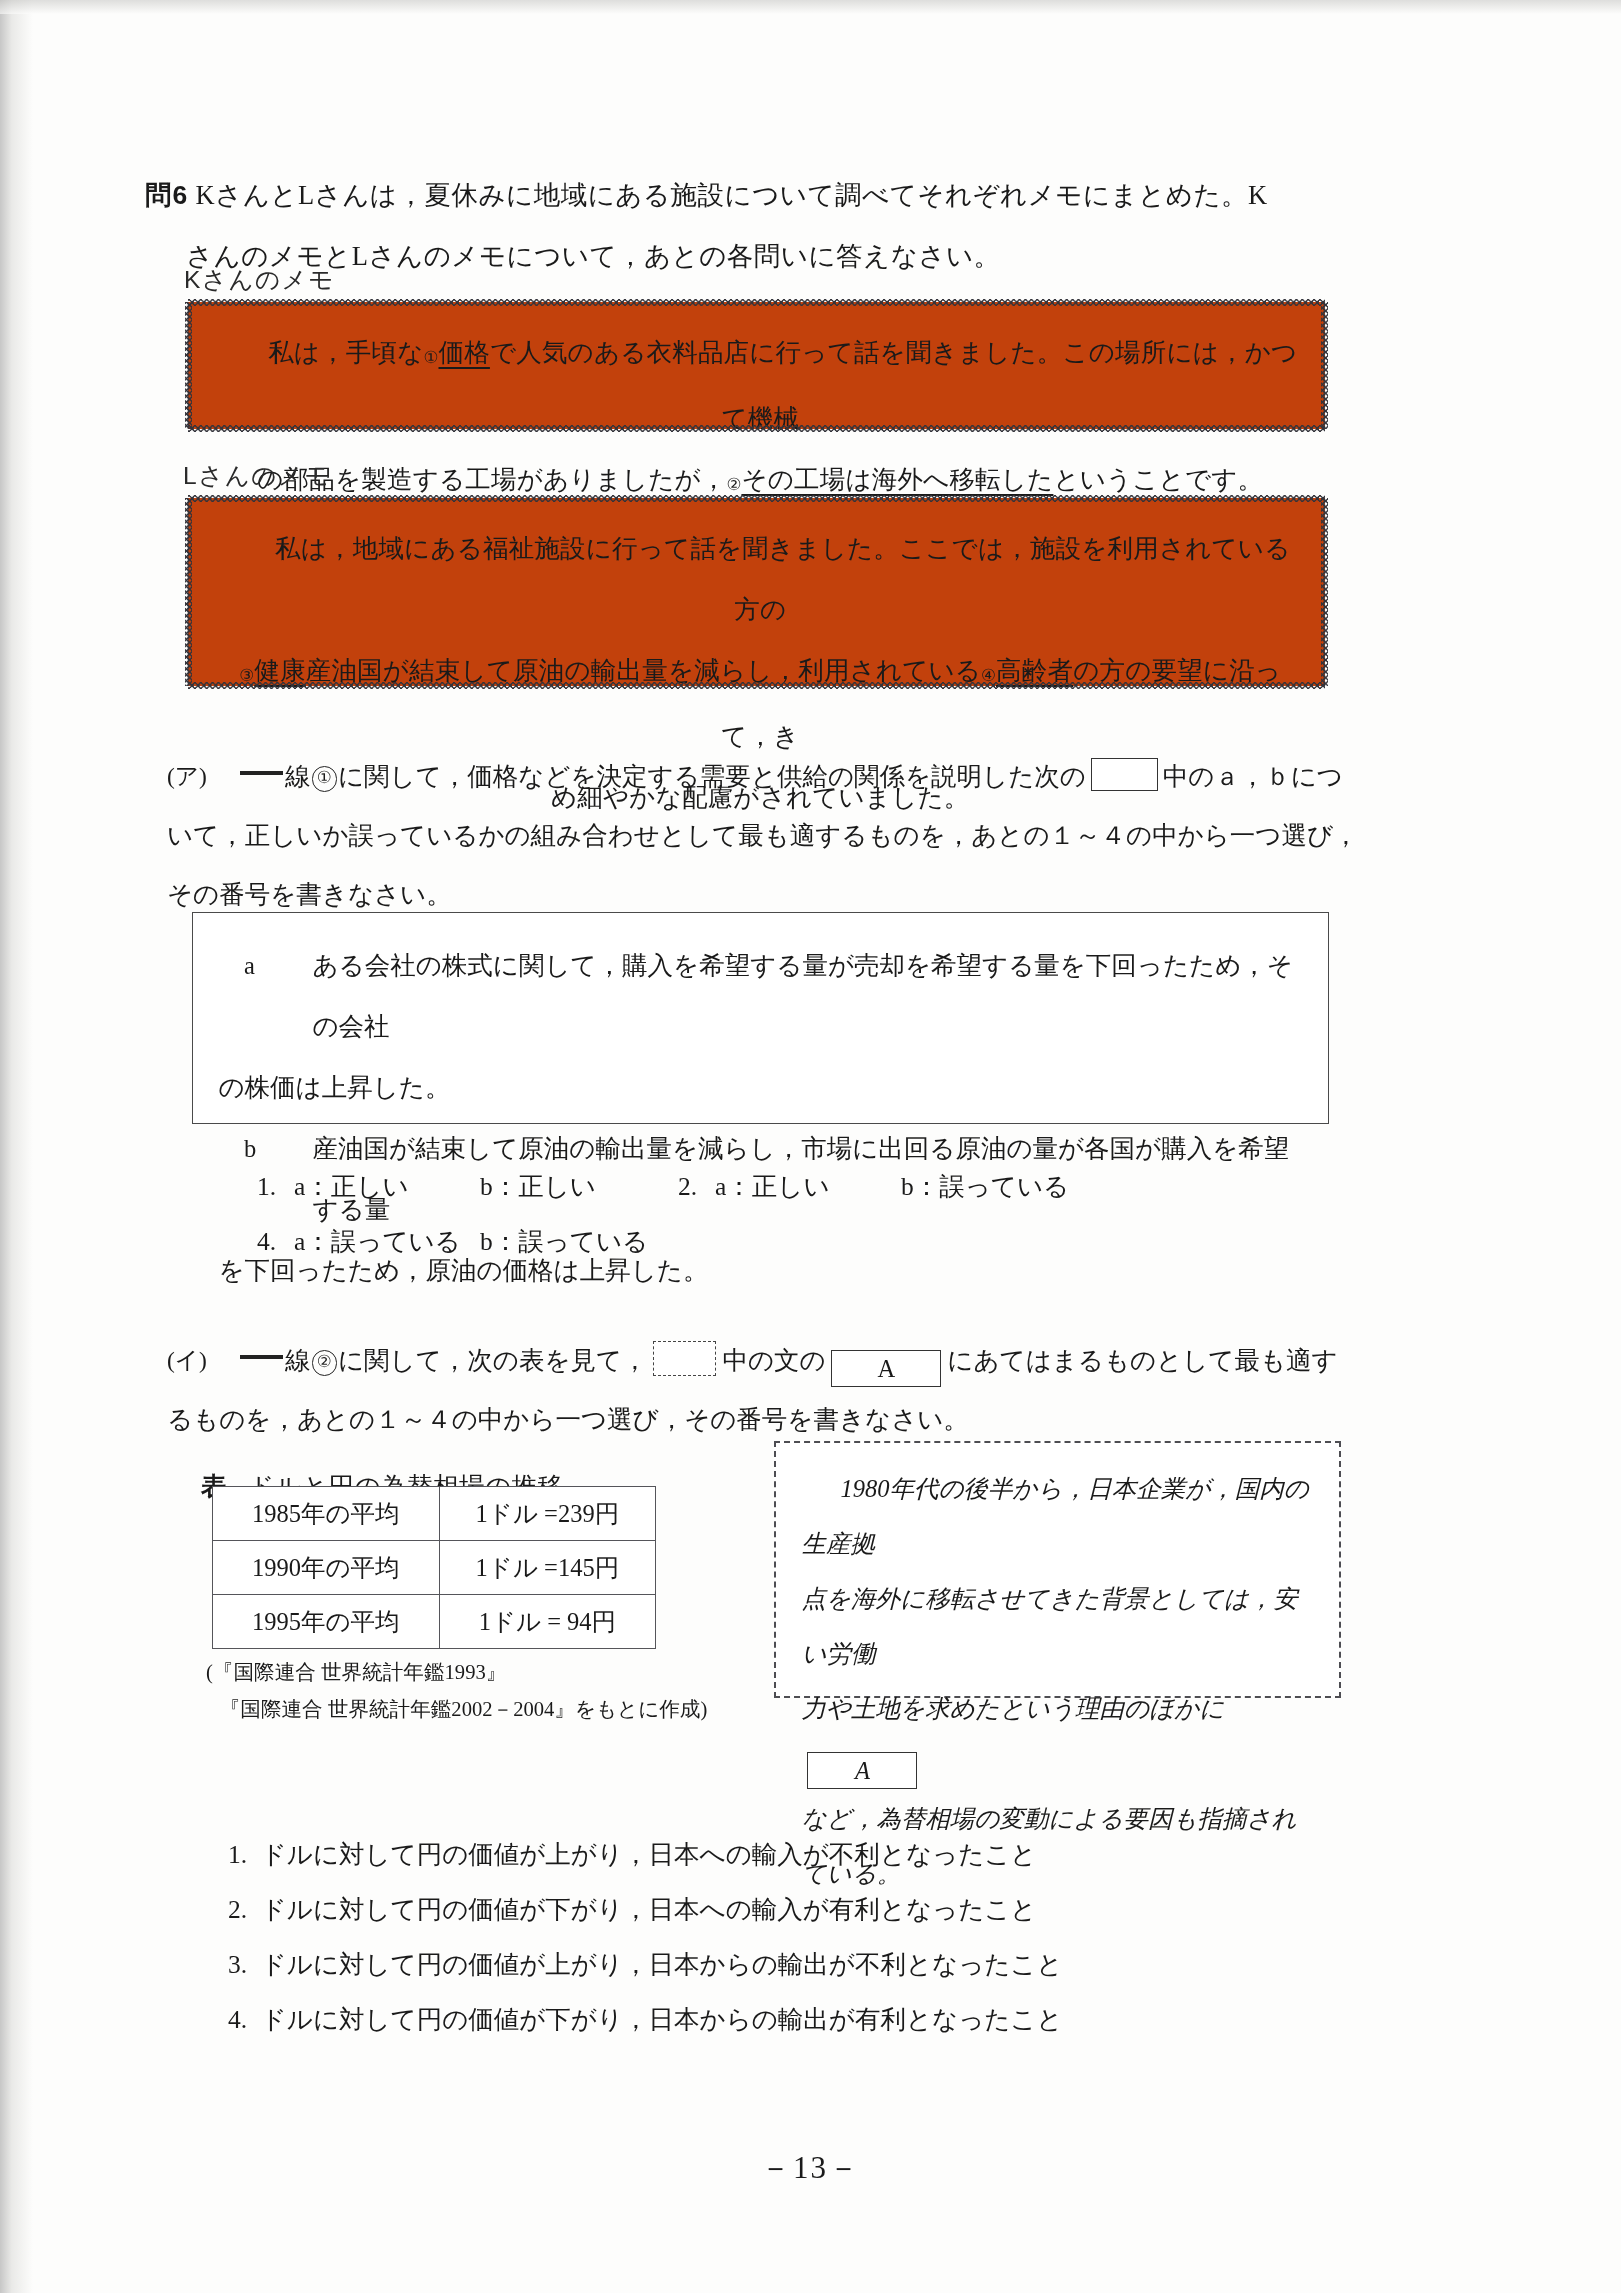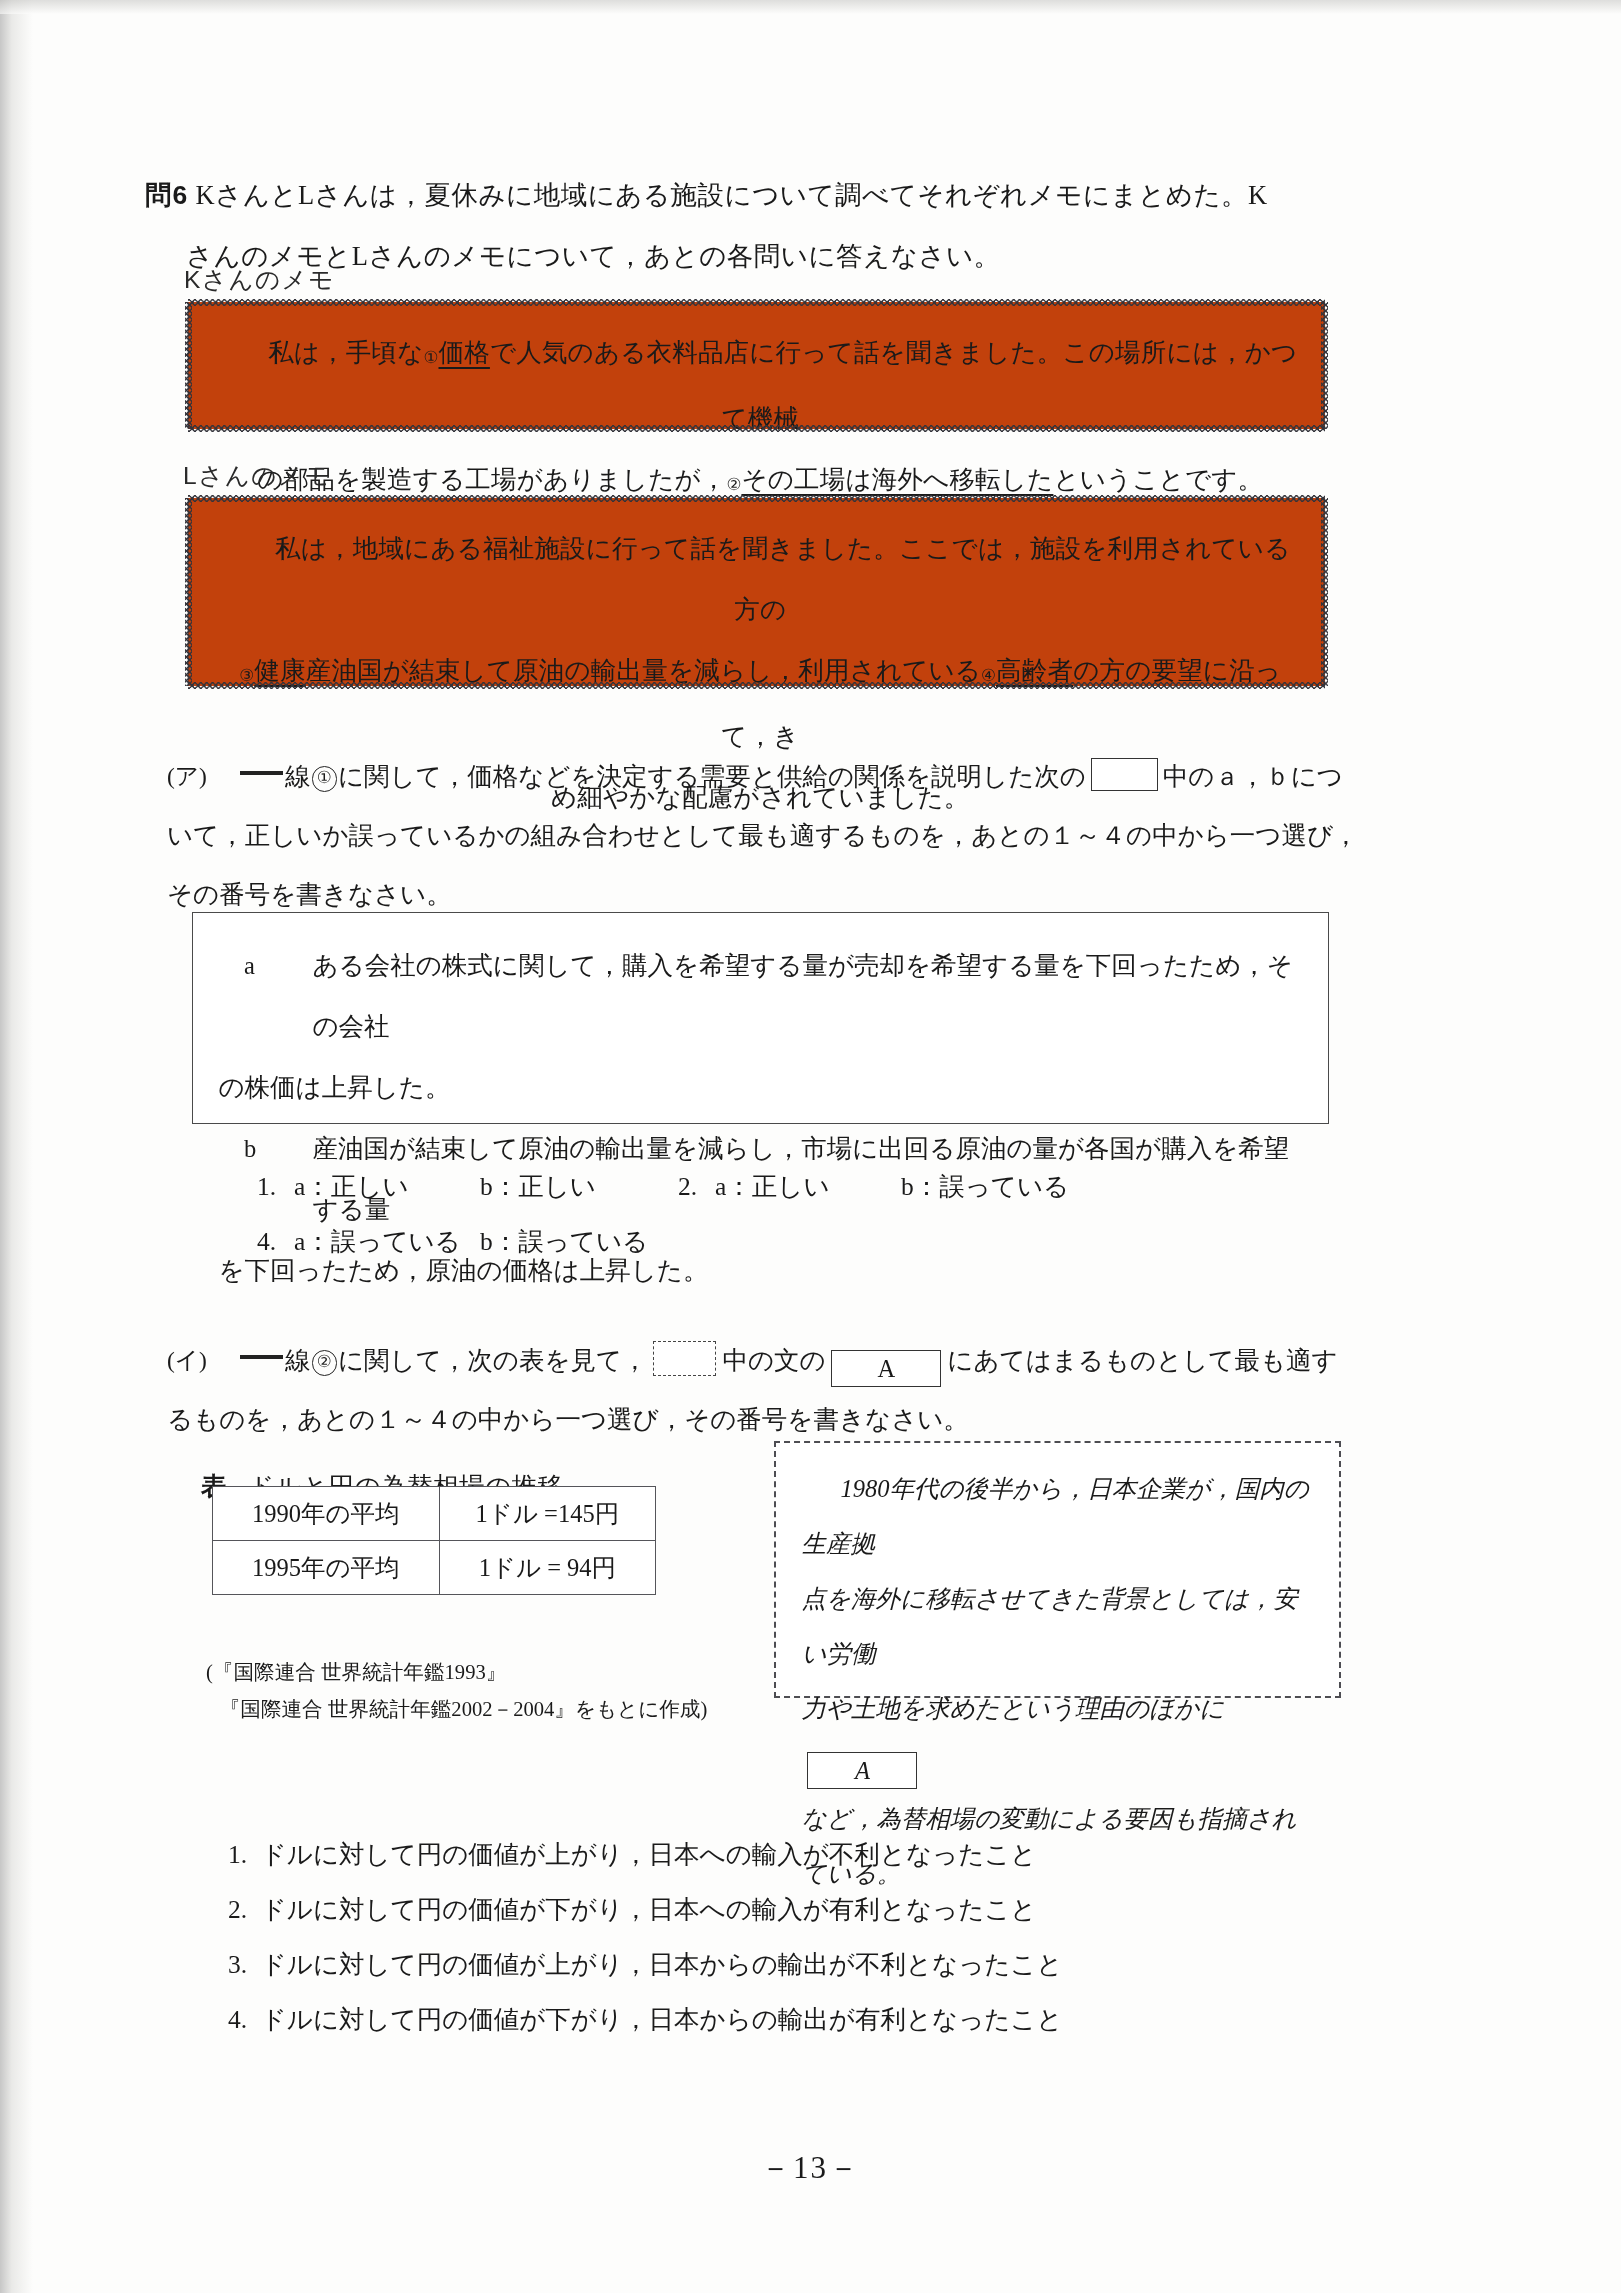--- a/index.html
+++ b/index.html
@@ -390,20 +390,24 @@
       </span>
     </div>
 
     <div class="tbl-caption" style="left:201px; top:1449px;">
       <span class="cap-key">表</span><span>ドルと円の為替相場の推移</span>
     </div>
 
     <table class="rates" style="left:212px; top:1486px;">
       <tbody>
         <tr>
+          <td class="c1">1985年の平均</td>
+          <td class="c2">1ドル =239円</td>
+        </tr>
+        <tr>
           <td class="c1">1990年の平均</td>
           <td class="c2">1ドル =145円</td>
         </tr>
         <tr>
           <td class="c1">1995年の平均</td>
           <td class="c2">1ドル = 94円</td>
         </tr>
       </tbody>
     </table>
 

